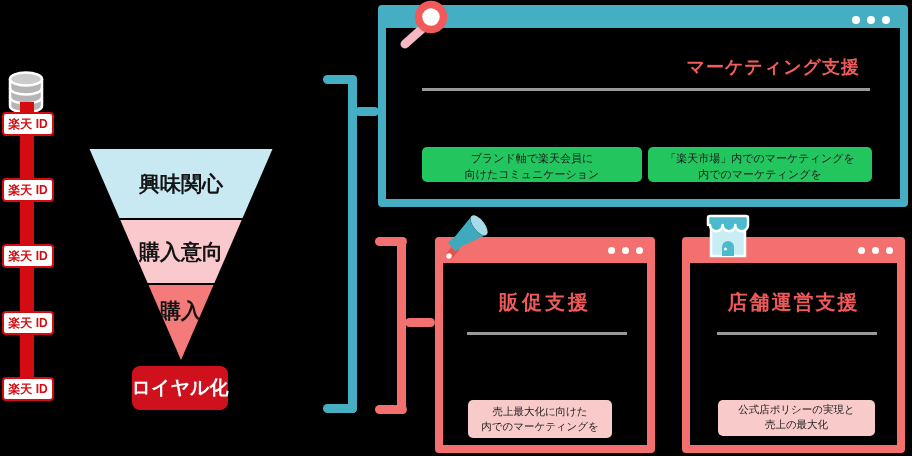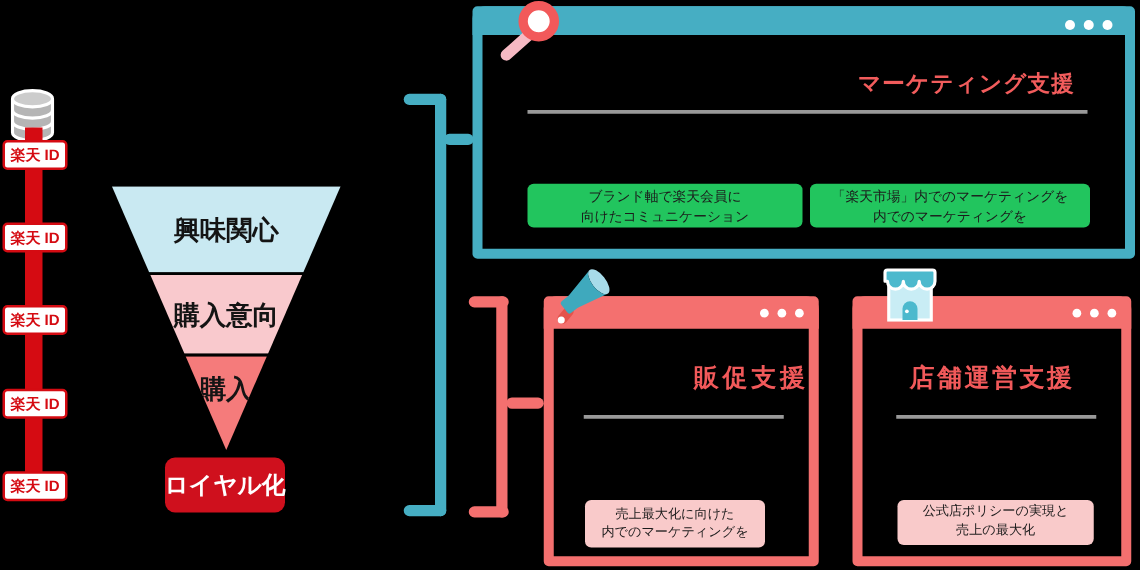--- a/index.html
+++ b/index.html
@@ -132,21 +132,21 @@
   </svg>
 
   <div class="window win-coral" style="left:435px;top:237px;width:220px;height:216px;">
     <div class="win-header hdr-coral">
       <div class="dots" style="right:12px;top:10px;">
         <div class="dot dot-sm"></div>
           <div class="dot dot-sm"></div>
           <div class="dot dot-sm"></div>
       </div>
     </div>
-    <div class="win-title" style="left:0;right:0;top:44px;text-align:right;font-size:20px;color:#f1595a;letter-spacing:3px;">販促支援</div>
+    <div class="win-title" style="left:0;right:0;top:44px;text-align:center;font-size:20px;color:#f1595a;letter-spacing:3px;">販促支援</div>
     <div class="divider" style="left:24px;top:87px;width:160px;height:2.5px;"></div>
     <div class="info-box box-pink" style="left:25px;top:155px;width:144px;height:38px;">
       <div>売上最大化に向けた</div>
       <div>内でのマーケティングを</div>
     </div>
   </div>
 
   <svg class="abs" style="left:442px;top:208px;" width="54" height="52" viewBox="0 0 54 52">
     <line x1="13" y1="41" x2="8" y2="47" stroke="#e5534b" stroke-width="8" stroke-linecap="round"></line>
     <circle cx="7" cy="48" r="2.8" fill="#fff"></circle>

